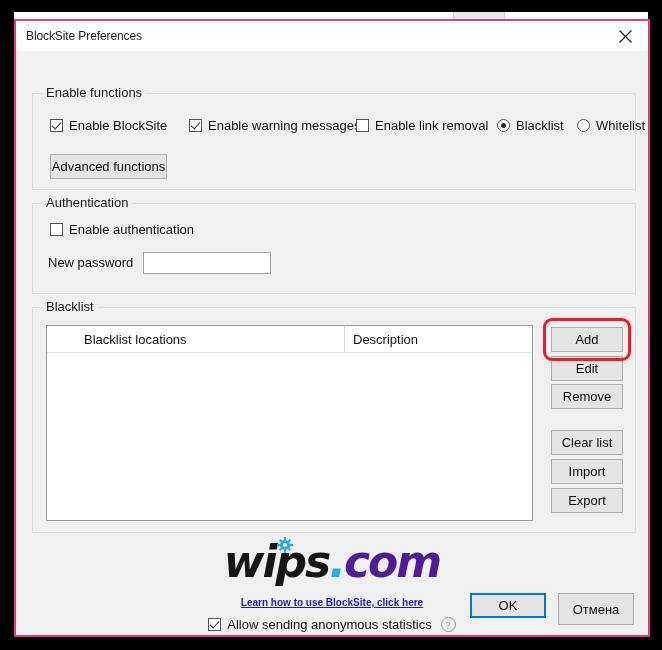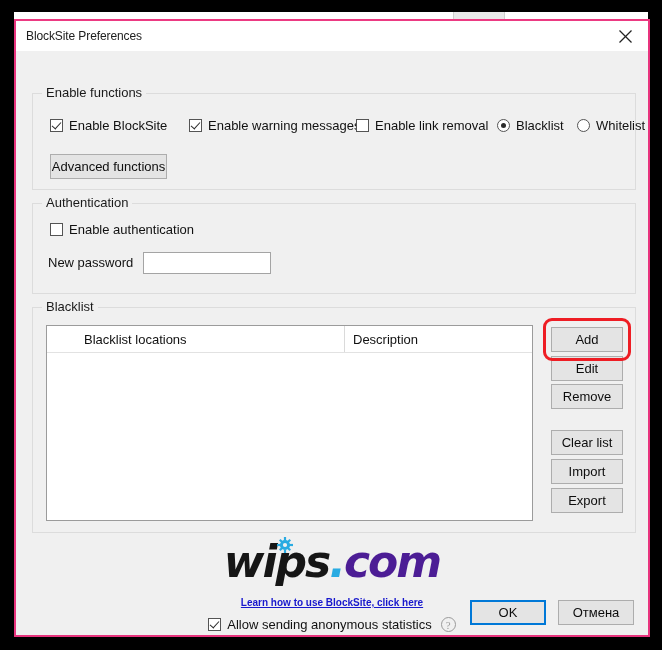--- a/index.html
+++ b/index.html
@@ -304,21 +304,21 @@
     display: flex;
     gap: 12px;
   }
   #btn-ok {
     width: 76px; height: 25px;
     border: 2px solid #0078d7;
     background: #e4e4e4;
     margin-left: 17px;
   }
   #btn-cancel {
-    width: 76px; height: 25px;
+    width: 76px; height: 32px;
   }
 </style>
 </head>
 <body>
 
 <div id="screen">
 
   <div class="bg-strip"></div>
   <div class="bg-strip-tab"></div>
 

